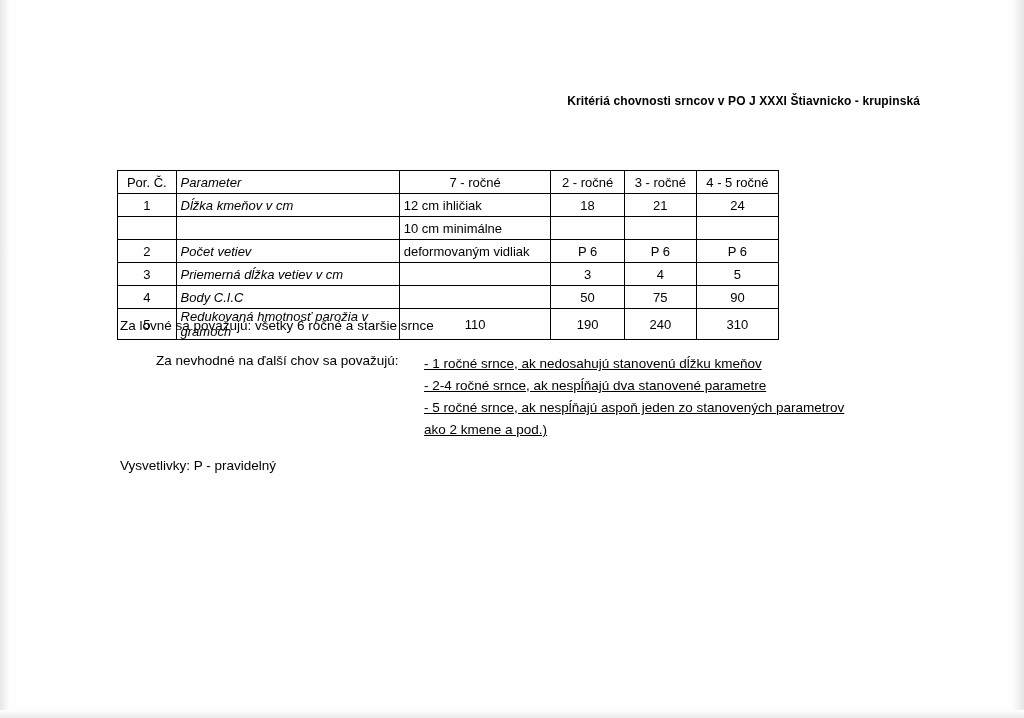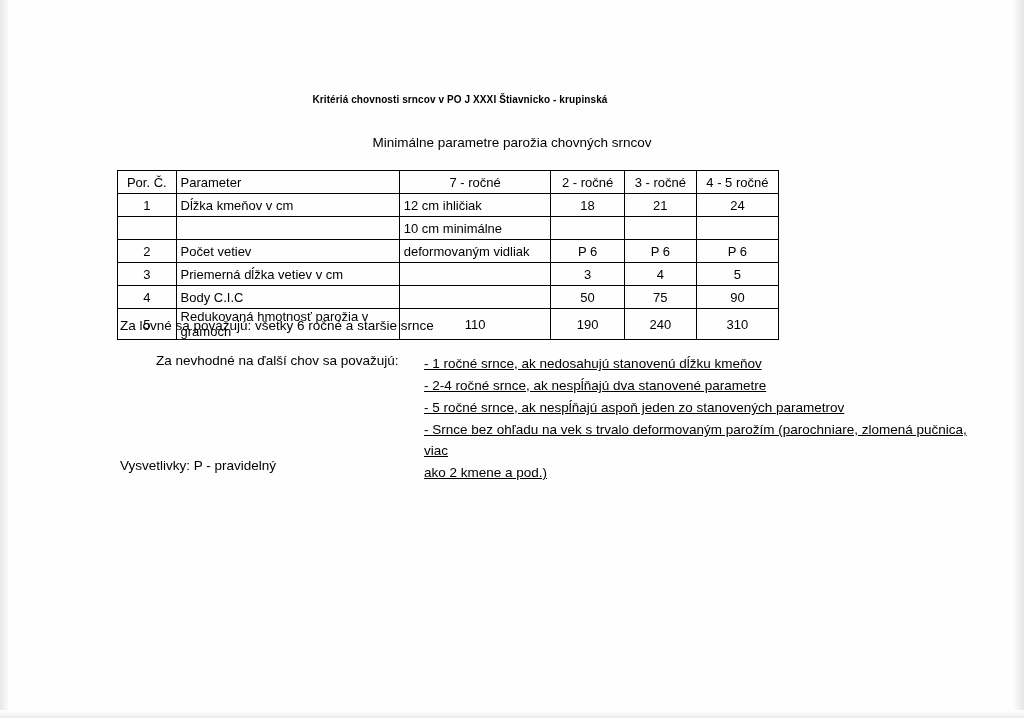--- a/index.html
+++ b/index.html
@@ -39,22 +39,22 @@
     position: absolute;
     left: 0; bottom: 0;
     width: 1024px; height: 8px;
     background: linear-gradient(to top, #ececec, #ffffff);
   }
 
   .doc-title {
     position: absolute;
     left: 0; top: 94px;
     width: 920px;
-    text-align: center;
-    font-size: 10px;
+    text-align: right;
+    font-size: 12px;
     font-weight: bold;
     letter-spacing: 0.1px;
   }
   .doc-subtitle {
     position: absolute;
     left: 0; top: 135px;
     width: 1024px;
     text-align: center;
     font-size: 13.5px;
     font-weight: normal;
@@ -68,21 +68,21 @@
     width: 662px;
     font-size: 13px;
   }
   table.params td {
     border: 1px solid #000000;
     height: 22px;
     padding: 0 4px;
     vertical-align: middle;
   }
   .c-por { width: 54px; text-align: center; }
-  .c-param { width: 238px; text-align: left; }
+  .c-param { width: 238px; text-align: left; font-style: italic; }
   .c-y1 { width: 152px; text-align: center; }
   .c-y2 { width: 70px; text-align: center; }
   .c-y3 { width: 68px; text-align: center; }
   .c-y4 { width: 80px; text-align: center; }
 
   td.left-align { text-align: left; }
   td.no-bottom { border-bottom: none; }
   td.no-top { border-top: none; }
 
   .note-lovne {
@@ -119,21 +119,20 @@
 </head>
 <body>
 
 <div class="page">
 
   <div class="scan-edge-left"></div>
   <div class="scan-edge-right"></div>
   <div class="scan-edge-bottom"></div>
 
   <div class="doc-title">Kritériá chovnosti srncov v PO J XXXI Štiavnicko - krupinská</div>
-  <div class="doc-subtitle">Minimálne parametre parožia chovných srncov</div>
 
   <table class="params">
     <tbody>
       <tr>
         <td class="c-por">Por. Č.</td>
         <td class="c-param left-align">Parameter</td>
         <td class="c-y1">7 - ročné</td>
         <td class="c-y2">2 - ročné</td>
         <td class="c-y3">3 - ročné</td>
         <td class="c-y4">4 - 5 ročné</td>
@@ -196,19 +195,18 @@
   </table>
 
   <div class="note-lovne">Za lovné sa považujú: všetky 6 ročné a staršie srnce</div>
 
   <div class="unsuitable-label">Za nevhodné na ďalší chov sa považujú:</div>
 
   <div class="unsuitable-list">
     <div>- 1 ročné srnce, ak nedosahujú stanovenú dĺžku kmeňov</div>
     <div>- 2-4 ročné srnce, ak nespĺňajú dva stanovené parametre</div>
     <div>- 5 ročné srnce, ak nespĺňajú aspoň jeden zo stanovených parametrov</div>
-    <div>- Srnce bez ohľadu na vek s trvalo deformovaným parožím (parochniare, zlomená pučnica, viac</div>
     <div>ako 2 kmene a pod.)</div>
   </div>
 
   <div class="legend">Vysvetlivky: P - pravidelný</div>
 
 </div>
 
 </body></html>

